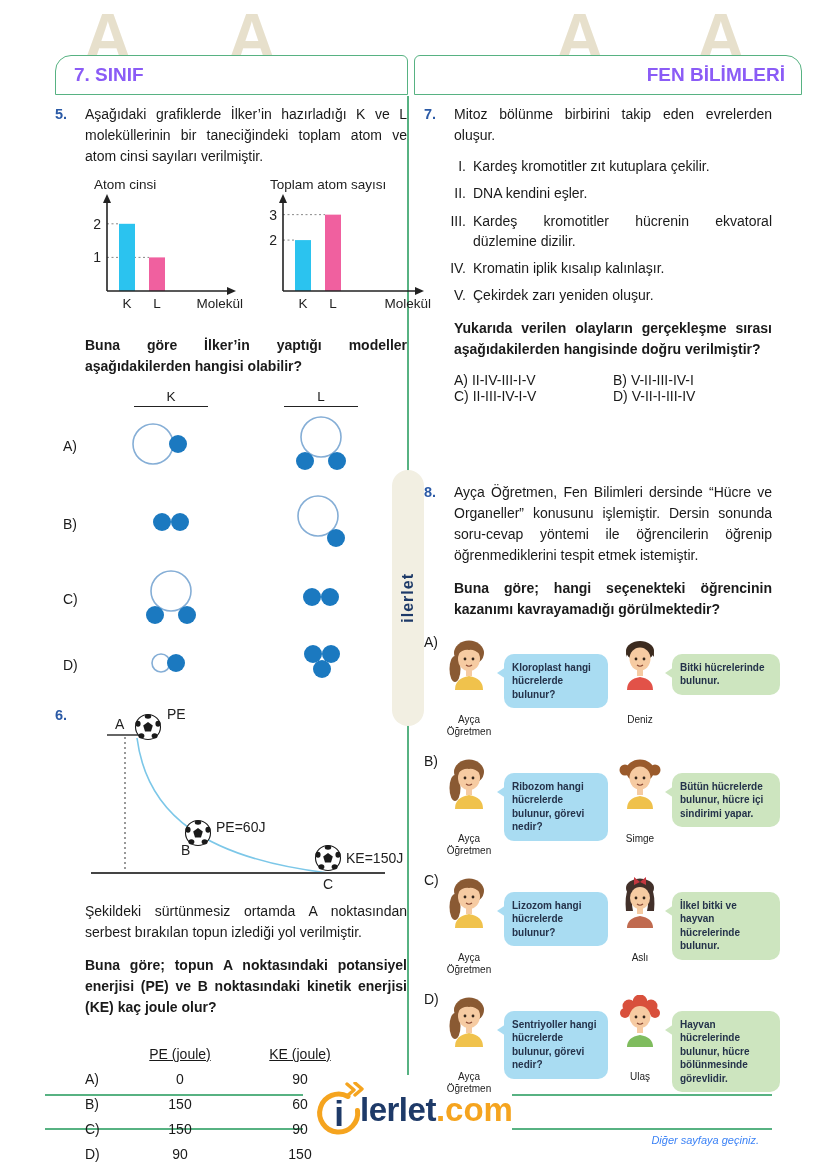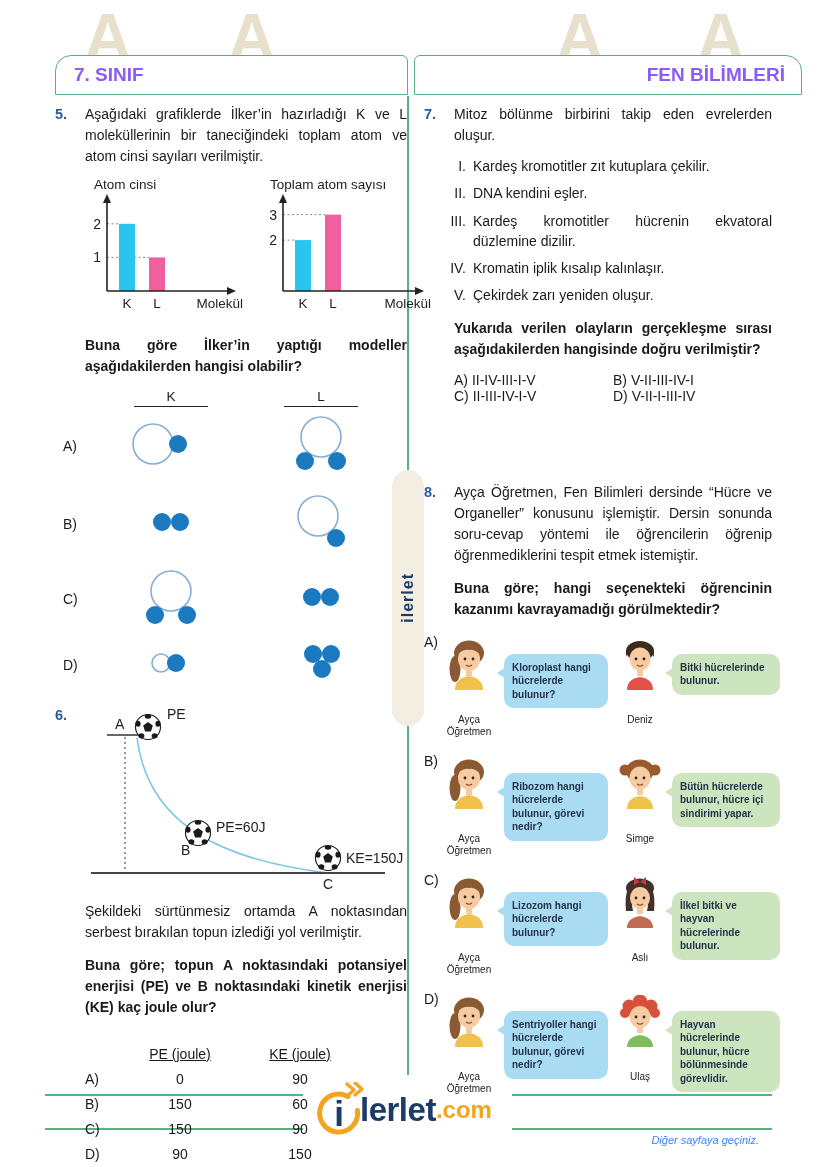--- a/index.html
+++ b/index.html
@@ -60,21 +60,21 @@
   .bubble-q{background:#A9DCF2;}
   .bubble-q::before{content:"";position:absolute;left:-7px;top:13px;border:6px solid transparent;
           border-right:9px solid #A9DCF2;border-left:none;}
   .bubble-a{background:#CDE5BF;}
   .bubble-a::before{content:"";position:absolute;left:-7px;top:13px;border:6px solid transparent;
           border-right:9px solid #CDE5BF;border-left:none;}
   
   .fline{position:absolute;height:1.6px;background:#57B282;z-index:1;}
   .logo{position:absolute;left:312px;top:1082px;display:flex;align-items:center;z-index:2;}
   .logo-rest{font-size:33px;font-weight:bold;color:#1E3A68;letter-spacing:-0.5px;margin-left:-6px;}
-  .logo-com{font-size:24px;font-weight:bold;color:#F5A41F;}
+  .logo-com{font-size:33px;font-weight:bold;color:#F5A41F;}
   .next-page{position:absolute;right:69px;top:1134px;font-size:11px;font-style:italic;color:#3b82f6;z-index:2;}
 </style>
 </head>
 <body>
 
 <div class="page">
 
   <div class="wm" style="left:84px">A</div>
   <div class="wm" style="left:228px">A</div>
   <div class="wm" style="left:556px">A</div>

